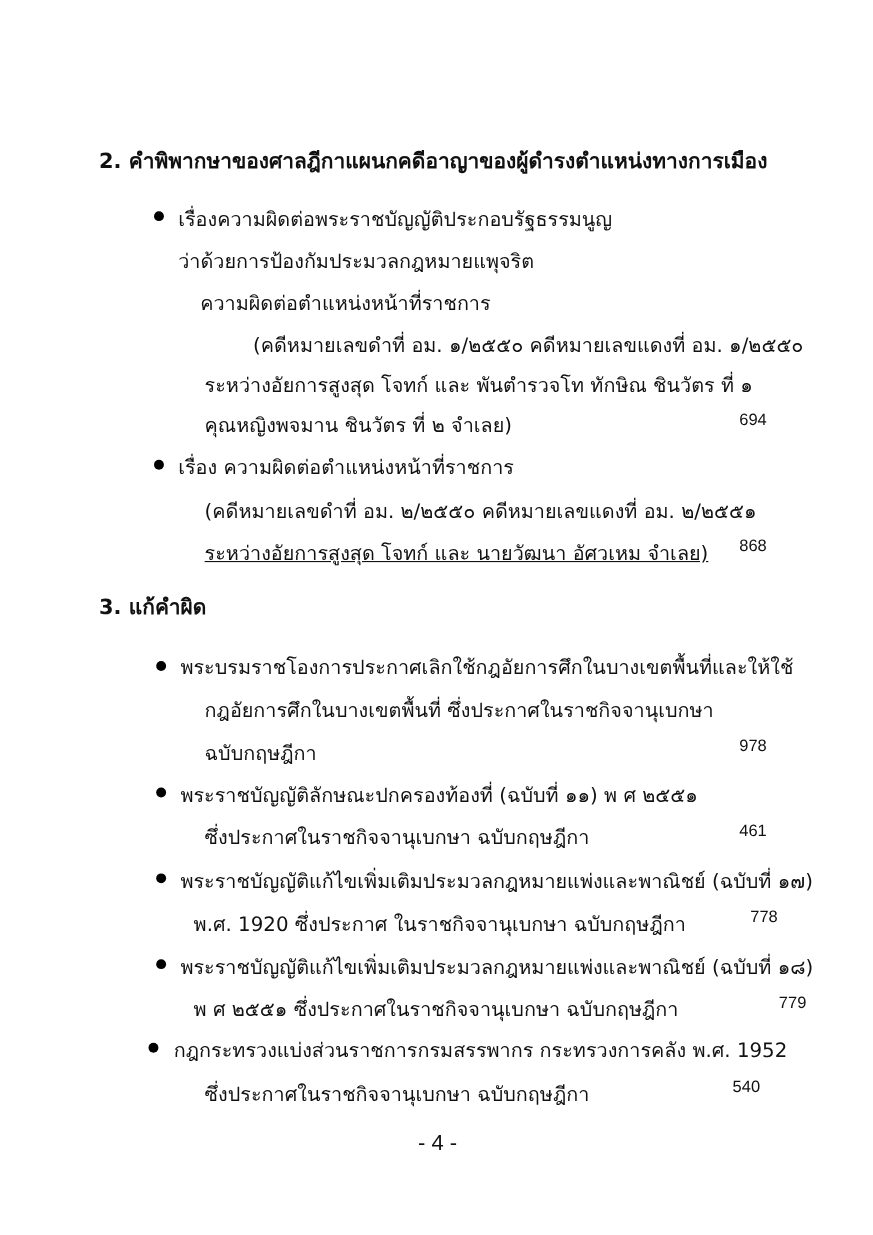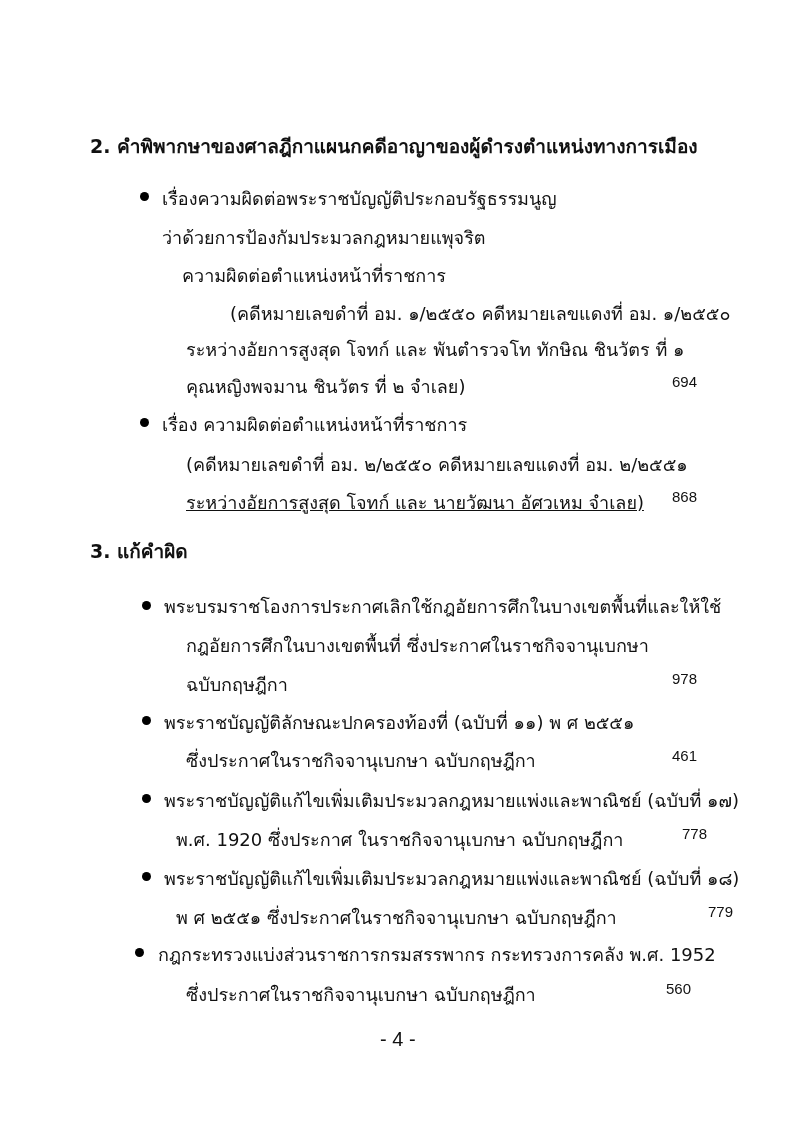--- a/index.html
+++ b/index.html
@@ -56,15 +56,15 @@
 <div class="abs page-num" style="left:672px; top:825px;margin-left:10px;">778</div>
 
 <div class="bullet" style="left:142px; top:872px;"></div>
 <div class="abs line" style="left:164px; top:864px;">พระราชบัญญัติแก้ไขเพิ่มเติมประมวลกฎหมายแพ่งและพาณิชย์ (ฉบับที่ ๑๘)</div>
 <div class="abs line" style="left:176px; top:903px;">พ ศ  ๒๕๕๑ ซึ่งประกาศในราชกิจจานุเบกษา ฉบับกฤษฎีกา</div>
 <div class="abs page-num" style="left:708px; top:903px;">779</div>
 
 <div class="bullet" style="left:135px; top:948px;"></div>
 <div class="abs line" style="left:158px; top:940px;">กฎกระทรวงแบ่งส่วนราชการกรมสรรพากร กระทรวงการคลัง พ.ศ. 1952</div>
 <div class="abs line" style="left:186px; top:980px;">ซึ่งประกาศในราชกิจจานุเบกษา ฉบับกฤษฎีกา</div>
-<div class="abs page-num" style="left:666px; top:980px;">560</div>
+<div class="abs page-num" style="left:666px; top:980px;">540</div>
 
 <div class="abs footer" style="left:380px; top:1028px;">- 4 -</div>
 
 </body></html>

